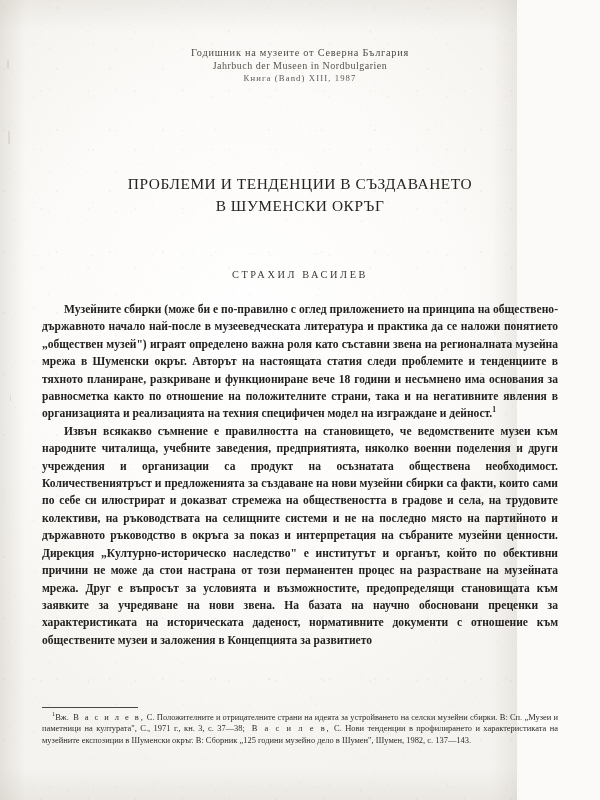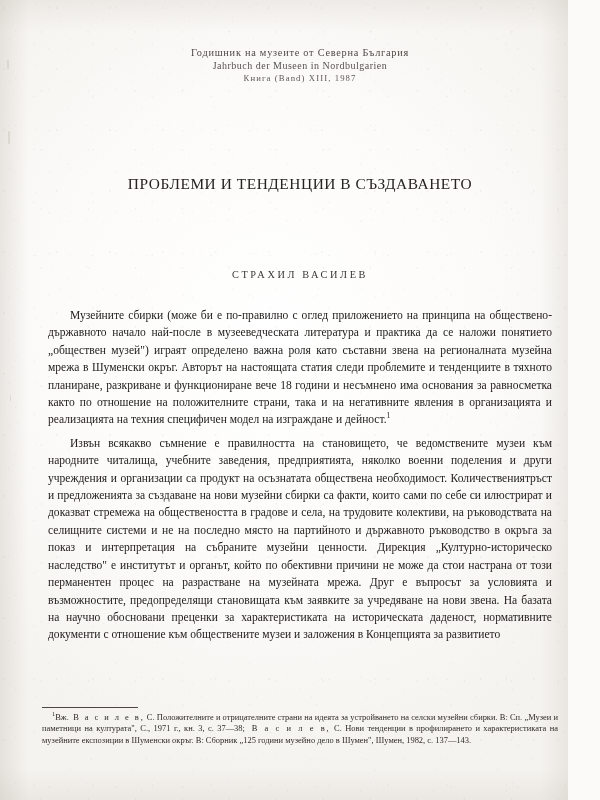--- a/index.html
+++ b/index.html
@@ -11,21 +11,21 @@
     height: 800px;
     overflow: hidden;
     background: #fbfaf8;
     font-family: "Liberation Serif", "DejaVu Serif", serif;
     color: #1e1c1a;
   }
 
   
   .page {
     position: relative;
-    width: 568px;
+    width: 517px;
     height: 800px;
     box-sizing: border-box;
     background:
       radial-gradient(ellipse 70% 55% at 48% 42%, #ffffff 0%, #fcfbf9 55%, #f5f3ef 100%);
   }
   .page::after {
     content: "";
     position: absolute;
     inset: 0;
     pointer-events: none;
@@ -127,23 +127,24 @@
     left: 42px;
     top: 301px;
     width: 516px;
   }
   .para {
     font-size: 11.55px;
     line-height: 17.4px;
     text-align: justify;
     text-justify: inter-word;
     color: #242120;
-    margin: 6px;
+    margin: 0;
     text-indent: 22px;
     hyphens: manual;
+    font-weight: bold;
   }
   .para + .para { margin-top: 0; }
   .fn-ref {
     font-size: 7.6px;
     vertical-align: super;
     line-height: 0;
   }
 
   
   .footnote {
@@ -198,20 +199,21 @@
   <div class="content">
 
     <div class="masthead">
       <div class="mast-line1">Годишник на музеите от Северна България</div>
       <div class="mast-line2">Jahrbuch der Museen in Nordbulgarien</div>
       <div class="mast-line3">Книга  (Band)  XIII, 1987</div>
     </div>
 
     <div class="title">
       <div class="title-line">ПРОБЛЕМИ И ТЕНДЕНЦИИ В СЪЗДАВАНЕТО</div>
+      <div class="title-line">В ШУМЕНСКИ ОКРЪГ</div>
     </div>
 
     <div class="author">СТРАХИЛ ВАСИЛЕВ</div>
 
     <div class="body">
       <p class="para"><span>Музейните сбирки (може би е по-правилно с оглед приложението на принципа на обществено-държавното начало най-после в музееведческата литература и практика да се наложи понятието „обществен музей") играят определено важна роля като съставни звена на регионалната музейна мрежа в Шуменски окръг. Авторът на настоящата статия следи проблемите и тенденциите в тяхното планиране, разкриване и функциониране вече 18 години и несъмнено има основания за равносметка както по отношение на положителните страни, така и на негативните явления в организацията и реализацията на техния специфичен модел на изграждане и дейност.</span><span class="fn-ref">1</span></p>
       <p class="para">Извън всякакво съмнение е правилността на становището, че ведомствените музеи към народните читалища, учебните заведения, предприятията, няколко военни поделения и други учреждения и организации са продукт на осъзнатата обществена необходимост. Количествениятръст и предложенията за създаване на нови музейни сбирки са факти, които сами по себе си илюстрират и доказват стремежа на обществеността в градове и села, на трудовите колективи, на ръководствата на селищните системи и не на последно място на партийното и държавното ръководство в окръга за показ и интерпретация на събраните музейни ценности. Дирекция „Културно-историческо наследство" е институтът и органът, който по обективни причини не може да стои настрана от този перманентен процес на разрастване на музейната мрежа. Друг е въпросът за условията и възможностите, предопределящи становищата към заявките за учредяване на нови звена. На базата на научно обосновани преценки за характеристиката на историческата даденост, нормативните документи с отношение към обществените музеи и заложения в Концепцията за развитието</p>
     </div>
 
     <div class="footnote">

